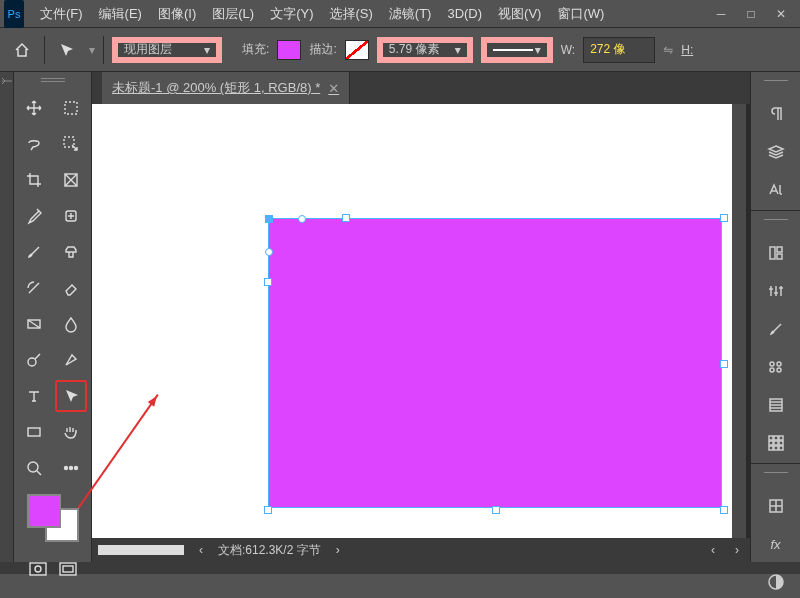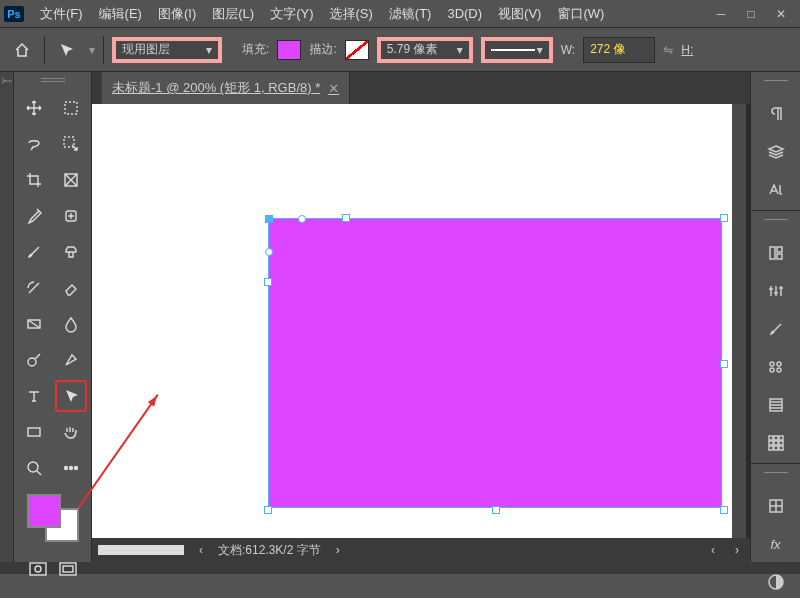--- a/index.html
+++ b/index.html
@@ -1,26 +1,26 @@
 <!DOCTYPE html>
 <html><head>
 <meta charset="utf-8">
 <style>
 * { margin: 0; padding: 0; box-sizing: border-box; font-family: "Microsoft YaHei", sans-serif; }
 body { background: #535353; width: 800px; height: 598px; overflow: hidden; font-size: 12px; color: #ccc; }
 
 .menubar { height: 28px; background: #535353; display: flex; align-items: center; padding: 0 4px; border-bottom: 1px solid #2a2a2a; }
-.ps-logo { width: 20px; height: 16px; background: #001e36; color: #31a8ff; font-weight: bold; font-size: 11px; display: flex; align-items: center; justify-content: center; border-radius: 2px; margin-right: 8px; }
+.ps-logo { width: 20px; height: 28px; background: #001e36; color: #31a8ff; font-weight: normal; font-size: 11px; display: flex; align-items: center; justify-content: center; border-radius: 2px; margin-right: 8px; }
 .menu-item { padding: 4px 8px; color: #ddd; cursor: pointer; font-size: 13px; }
 .win-controls { margin-left: auto; display: flex; }
 .win-btn { width: 30px; height: 20px; display: flex; align-items: center; justify-content: center; color: #ccc; cursor: pointer; }
 
 .optionbar { height: 44px; background: #535353; display: flex; align-items: center; padding: 0 8px; gap: 8px; border-bottom: 1px solid #2a2a2a; }
 .opt-btn { width: 28px; height: 28px; display: flex; align-items: center; justify-content: center; cursor: pointer; }
-.opt-dropdown { height: 26px; background: #454545; border: 4px solid #fca5a5; display: flex; align-items: center; padding: 0 6px; gap: 2px; color: #ccc; cursor: pointer; font-size: 12px; }
+.opt-dropdown { height: 26px; background: #454545; border: 6px solid #fca5a5; display: flex; align-items: center; padding: 0 6px; gap: 2px; color: #ccc; cursor: pointer; font-size: 12px; }
 .opt-label { color: #ccc; font-size: 12px; }
 .color-swatch { width: 24px; height: 20px; border: 1px solid #2a2a2a; }
 .stroke-swatch { width: 24px; height: 20px; border: 1px solid #2a2a2a; background: linear-gradient(to bottom right, #fff 0%, #fff 45%, red 45%, red 55%, #fff 55%, #fff 100%); }
 .opt-input { height: 26px; background: #454545; border: 1px solid #2a2a2a; color: #fde047; padding: 0 6px; width: 72px; font-size: 12px; }
 .stroke-line { width: 52px; height: 0; border-top: 2px solid #fff; }
 
 .main { display: flex; height: 490px; }
 .left-tiny { width: 14px; background: #454545; border-right: 1px solid #2a2a2a; display:flex; flex-direction:column; align-items:center; padding-top:6px; gap:40px;}
 
 .toolbar { width: 78px; background: #535353; border-right: 1px solid #2a2a2a; padding: 6px 4px; display: grid; grid-template-columns: 1fr 1fr; gap: 4px; align-content:start; }

